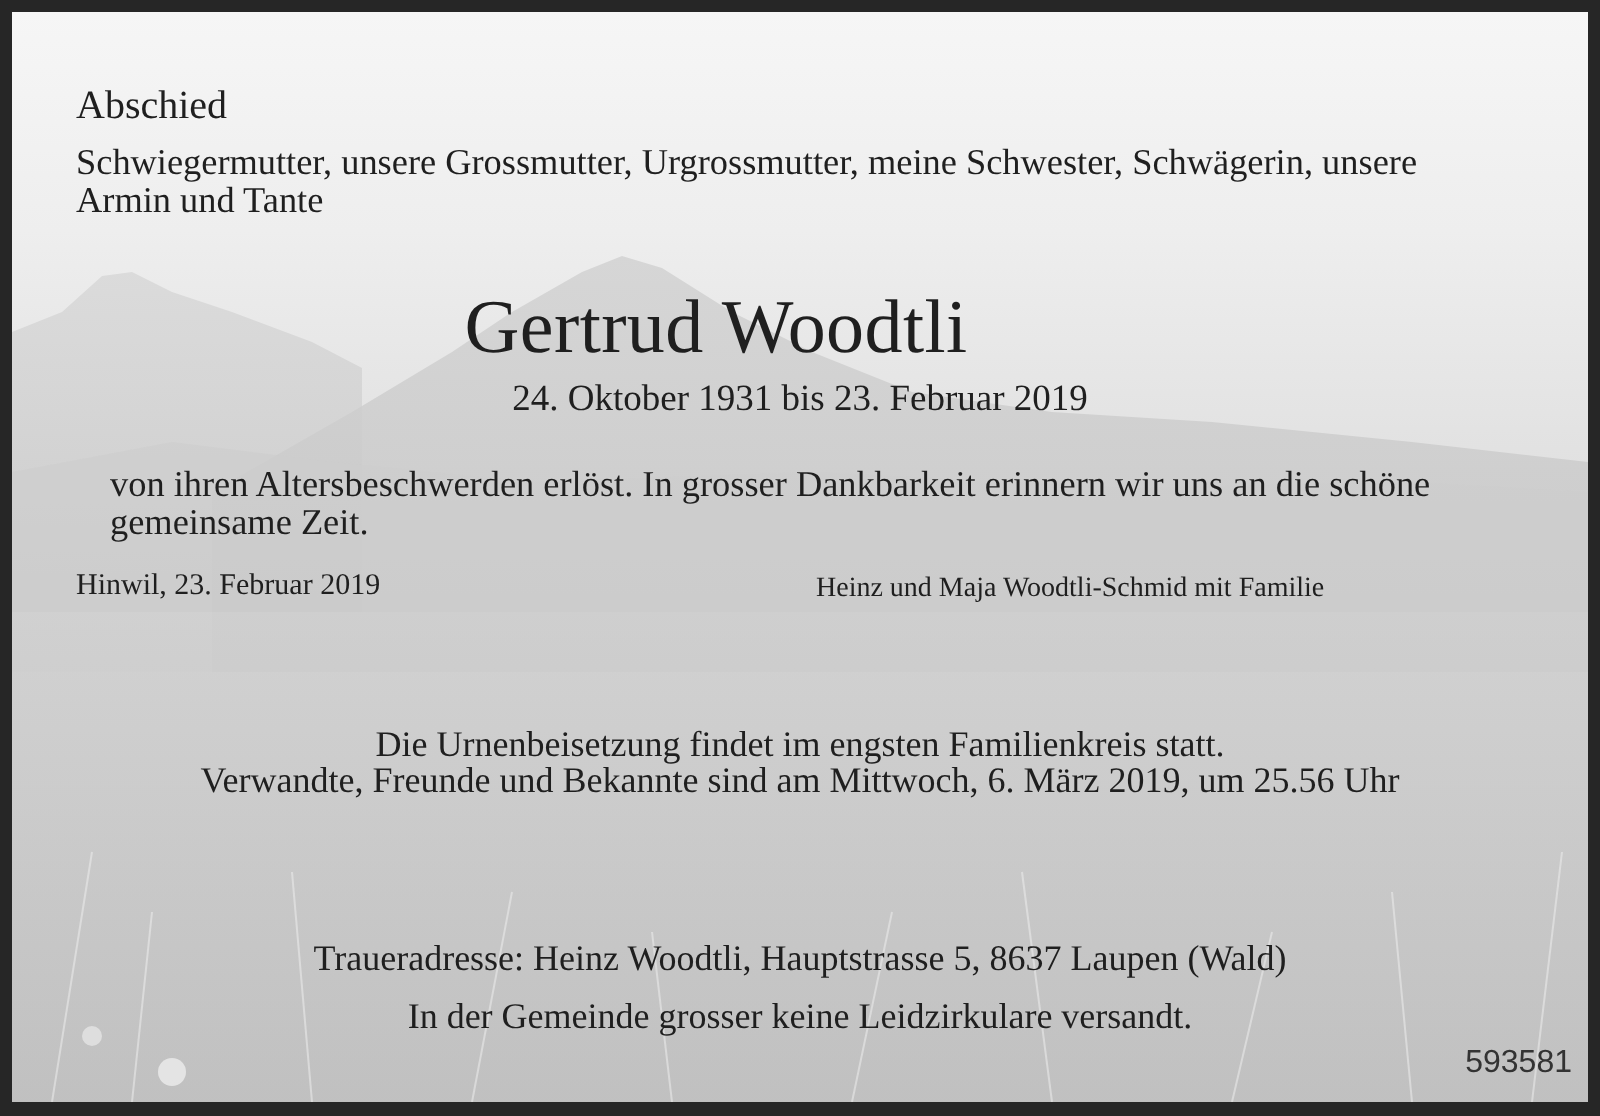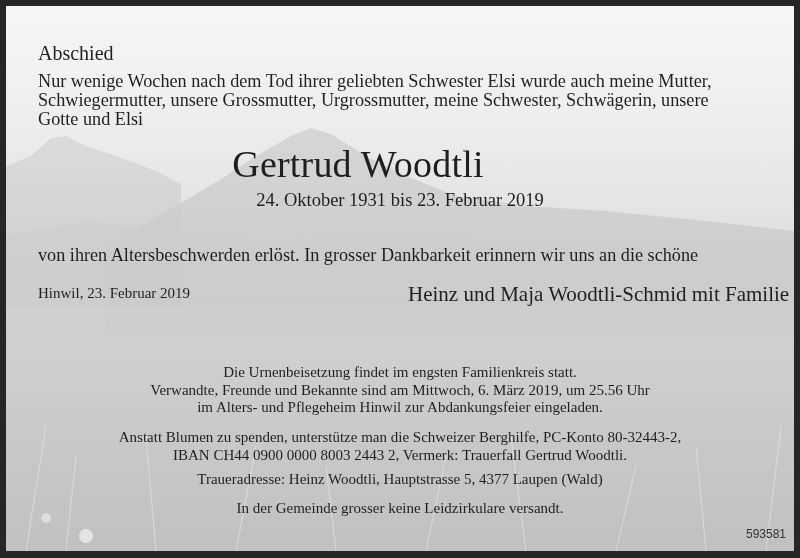--- a/index.html
+++ b/index.html
@@ -9,23 +9,23 @@
     background: linear-gradient(180deg, #f6f6f6 0%, #eeeeee 20%, #e2e2e2 40%, #d6d6d6 60%, #cfcfcf 80%, #c8c8c8 100%);
     font-family: "Liberation Serif", "DejaVu Serif", serif; color:#1f1f1f;
   }
   .bg { position:absolute; left:0; top:0; width:788px; height:545px; }
   .t { position:absolute; white-space:nowrap; }
   .heading { left:32px; top:36px; font-size:20px; }
   .para { left:32px; font-size:18.2px; line-height:19px; }
   .name { left:0; width:704px; text-align:center; top:136px; font-size:38px; letter-spacing:0.2px; }
   .dates { left:0; width:788px; text-align:center; top:184px; font-size:18.5px; }
   .place { left:32px; top:279px; font-size:15px; }
-  .fam { left:402px; font-size:21px; line-height:19px; }
-  .center { left:0; width:788px; text-align:center; font-size:15px; line-height:17.5px; }
-  .ref { right:8px; bottom:10px; font-family:"Liberation Sans", sans-serif; font-size:12px; color:#333;margin-left:34px; }
+  .fam { left:402px; font-size:14px; line-height:19px; }
+  .center { left:0; width:788px; text-align:center; font-size:18px; line-height:17.5px; }
+  .ref { right:8px; bottom:10px; font-family:"Liberation Sans", sans-serif; font-size:16px; color:#333;margin-left:34px; }
 </style>
 </head>
 <body>
 
 <div class="card">
   <svg class="bg" viewBox="0 0 788 545" preserveAspectRatio="none">
     <defs>
       <linearGradient id="m1" x1="0" y1="0" x2="0" y2="1">
         <stop offset="0" stop-color="#d9d9d9"></stop>
           <stop offset="1" stop-color="#cbcbcb"></stop>
@@ -59,46 +59,41 @@
       <line x1="700" y1="545" x2="690" y2="440"></line>
         <line x1="760" y1="545" x2="775" y2="420"></line>
     </g>
     <circle cx="80" cy="530" r="7" fill="#f2f2f2" opacity="0.7"></circle>
     <circle cx="40" cy="512" r="5" fill="#f0f0f0" opacity="0.6"></circle>
   </svg>
 
   <div class="t heading">Abschied</div>
 
   <div class="t para" style="top:66px;">
-    <div>Nur wenige Wochen nach dem Tod ihrer geliebten Schwester Elsi wurde auch meine Mutter,</div>
     <div>Schwiegermutter, unsere Grossmutter, Urgrossmutter, meine Schwester, Schwägerin, unsere</div>
-    <div>Gotte und Elsi</div>
+    <div>Armin und Tante</div>
   </div>
 
   <div class="t name">Gertrud Woodtli</div>
   <div class="t dates">24. Oktober 1931 bis 23. Februar 2019</div>
 
-  <div class="t para" style="top:240px;">
+  <div class="t para" style="top:227px;margin-left:17px;">
     <div>von ihren Altersbeschwerden erlöst. In grosser Dankbarkeit erinnern wir uns an die schöne</div>
+    <div>gemeinsame Zeit.</div>
   </div>
 
   <div class="t place">Hinwil, 23. Februar 2019</div>
 
   <div class="t fam" style="top:279px;">
     <div>Heinz und Maja Woodtli-Schmid mit Familie</div>
   </div>
 
   <div class="t center" style="top:358px;">
     <div>Die Urnenbeisetzung findet im engsten Familienkreis statt.</div>
     <div>Verwandte, Freunde und Bekannte sind am Mittwoch, 6. März 2019, um 25.56 Uhr</div>
-    <div>im Alters- und Pflegeheim Hinwil zur Abdankungsfeier eingeladen.</div>
   </div>
 
-  <div class="t center" style="top:423px;">
-    <div>Anstatt Blumen zu spenden, unterstütze man die Schweizer Berghilfe, PC-Konto 80-32443-2,</div>
-    <div>IBAN CH44 0900 0000 8003 2443 2, Vermerk: Trauerfall Gertrud Woodtli.</div>
-  </div>
 
-  <div class="t center" style="top:465px;">Traueradresse: Heinz Woodtli, Hauptstrasse 5, 4377 Laupen (Wald)</div>
+  <div class="t center" style="top:465px;">Traueradresse: Heinz Woodtli, Hauptstrasse 5, 8637 Laupen (Wald)</div>
   <div class="t center" style="top:494px;">In der Gemeinde grosser keine Leidzirkulare versandt.</div>
 
   <div class="t ref">593581</div>
 </div>
 
 </body></html>

